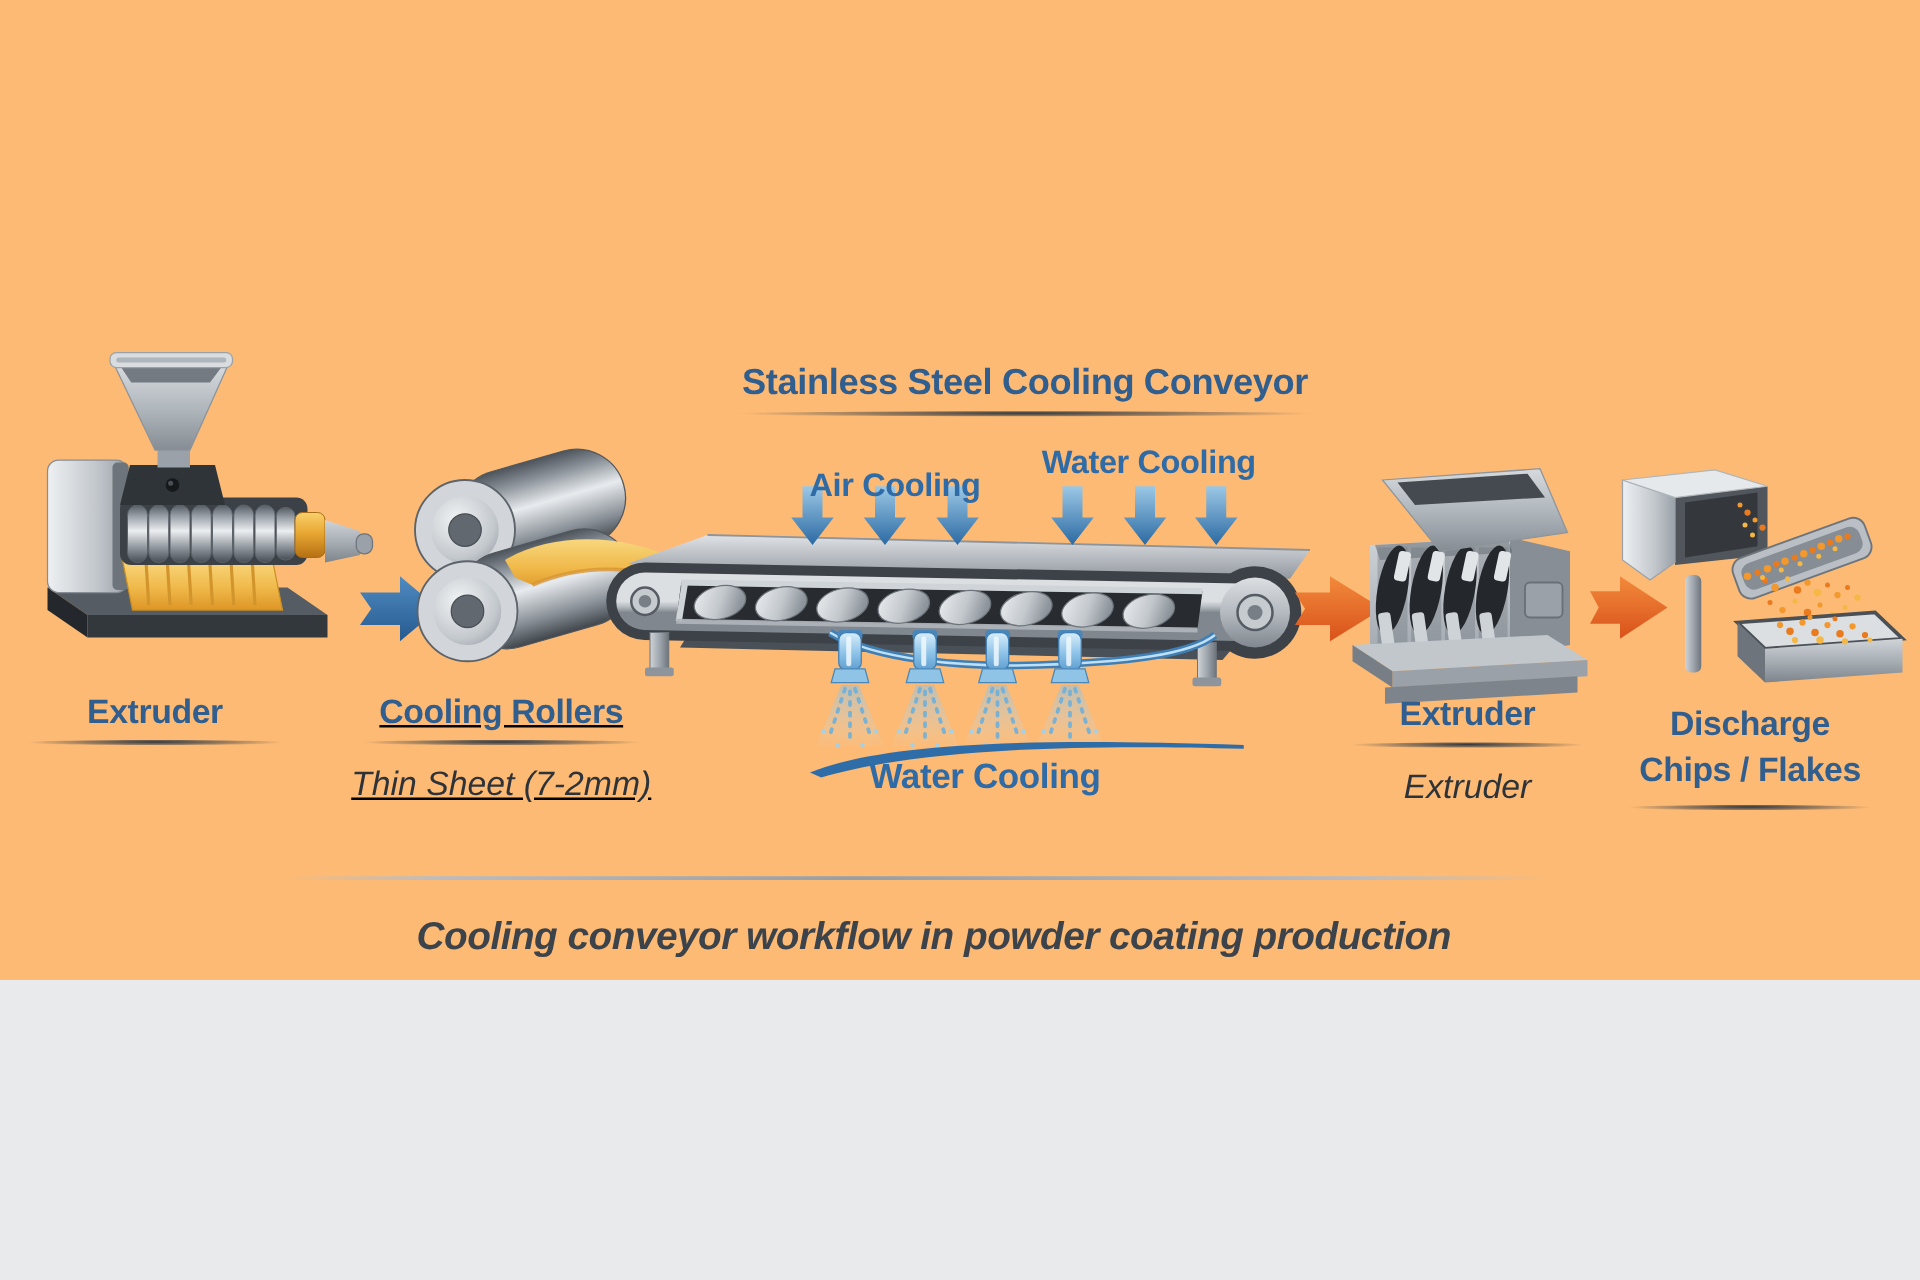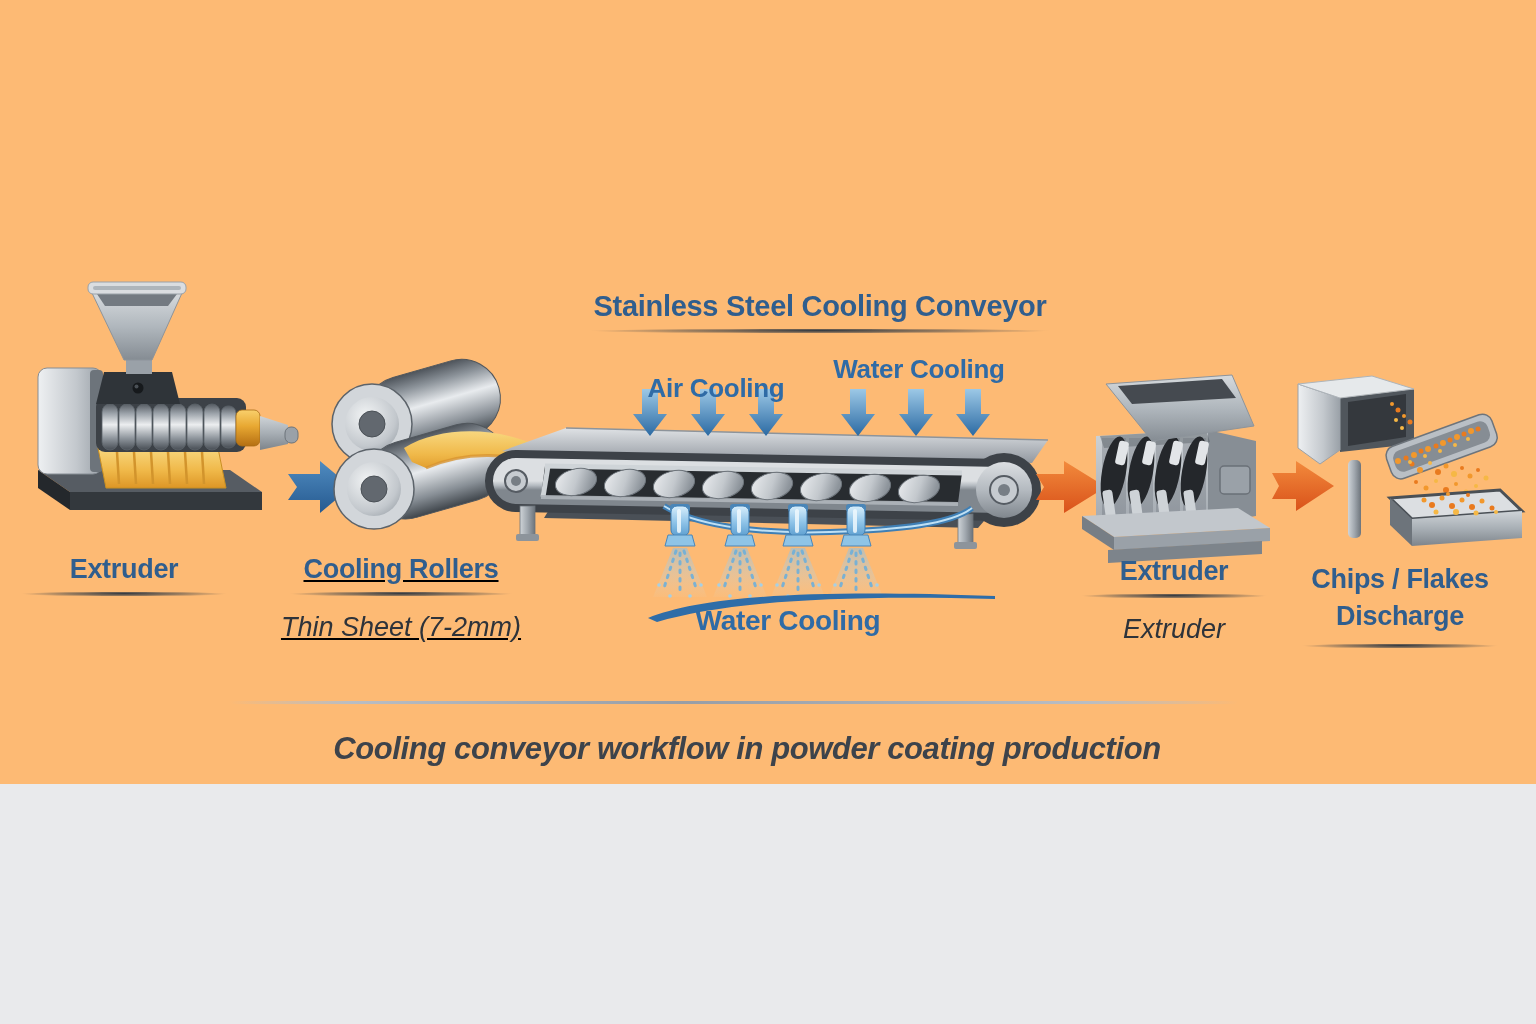--- a/index.html
+++ b/index.html
@@ -454,21 +454,21 @@
     <div class="subtitle">Thin Sheet (7-2mm)</div>
   </div>
 
   <div class="lbl" style="left:1174px;top:555px;">
     <div class="heading">Extruder</div>
     <div class="hdr-divider" style="width:190px;"></div>
     <div class="subtitle">Extruder</div>
   </div>
 
   <div class="lbl" style="left:1400px;top:561px;">
+    <div class="heading" style="line-height:37px;">Discharge</div>
     <div class="heading" style="line-height:37px;">Chips / Flakes</div>
-    <div class="heading" style="line-height:37px;">Discharge</div>
     <div class="hdr-divider" style="width:200px;margin-top:9px;"></div>
   </div>
 
   <div class="caption-divider" style="left:230px;top:701px;width:1008px;"></div>
   <div class="caption" style="left:747px;top:731px;">Cooling conveyor workflow in powder coating production</div>
 
 </div>
 
 </body></html>

